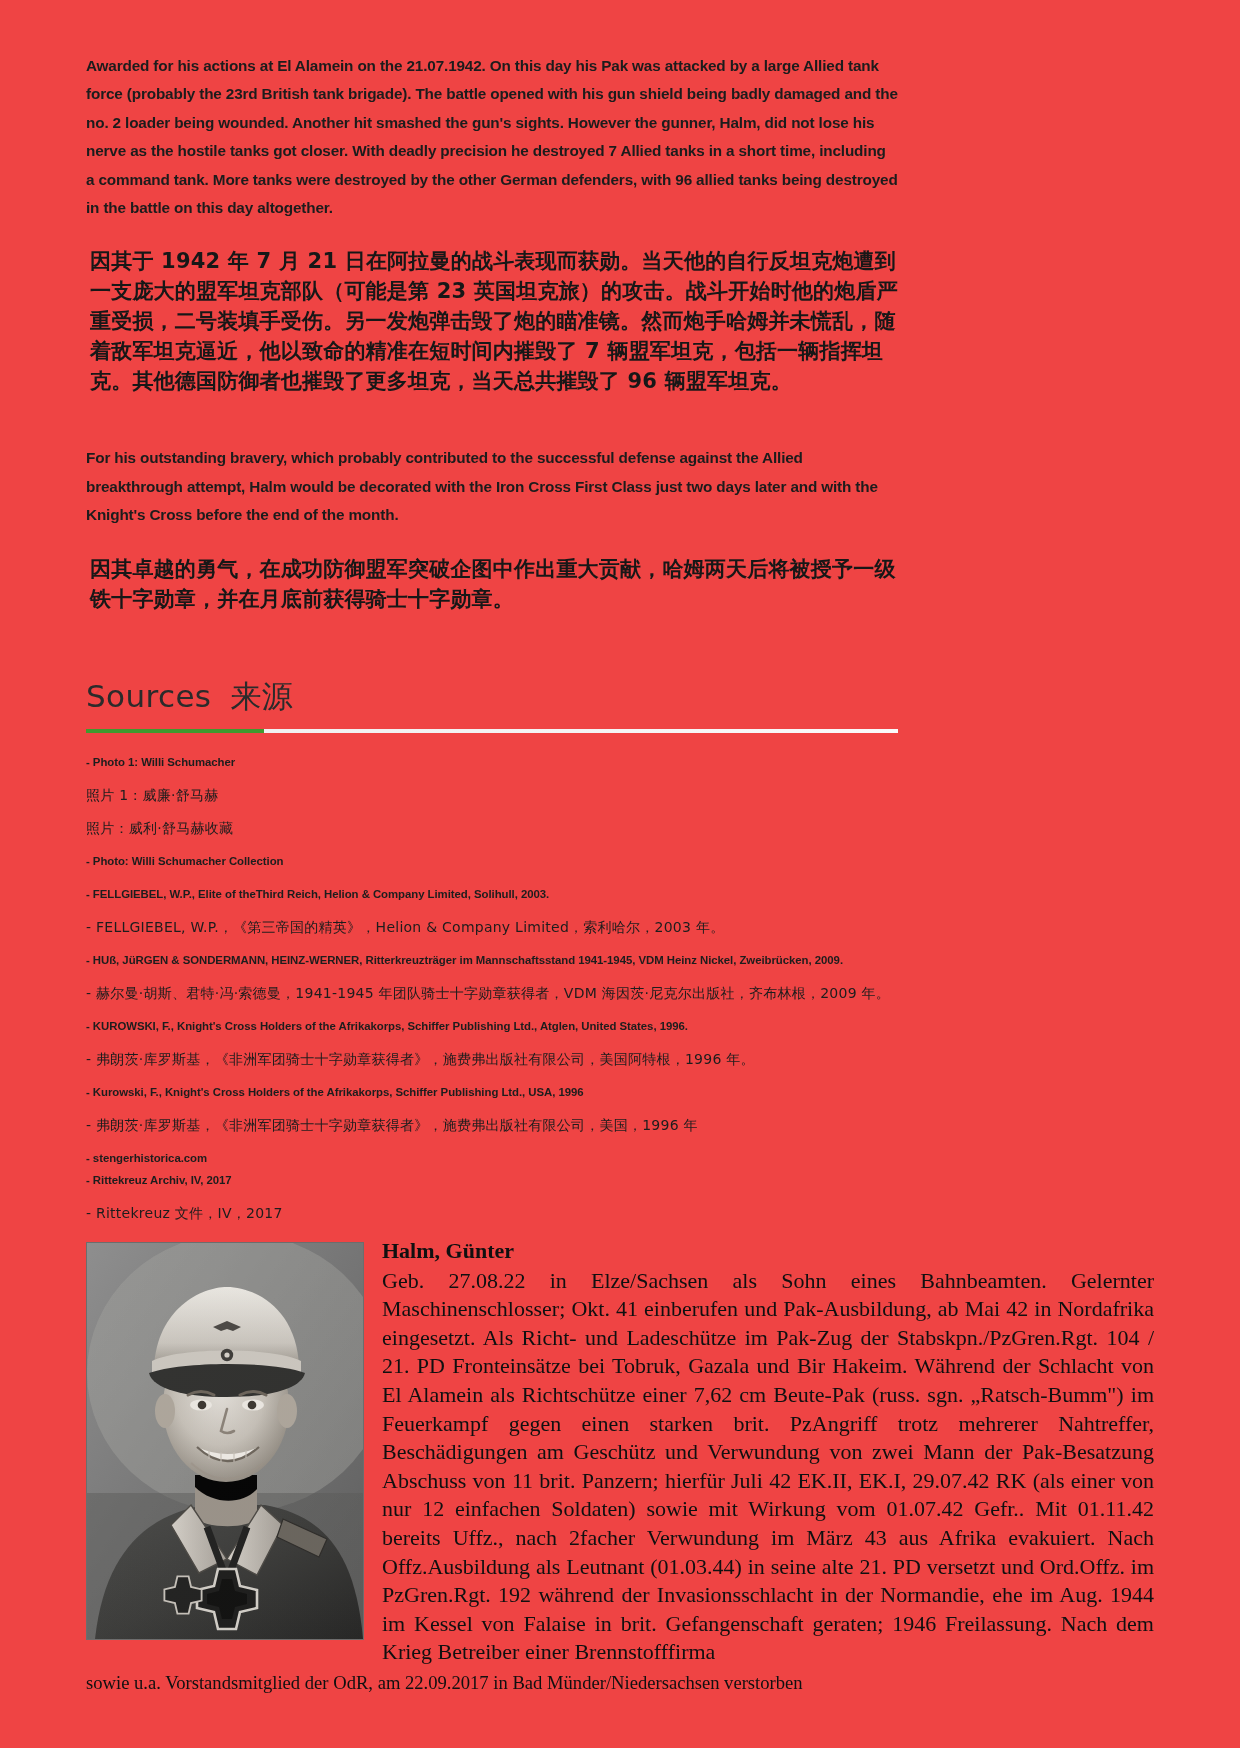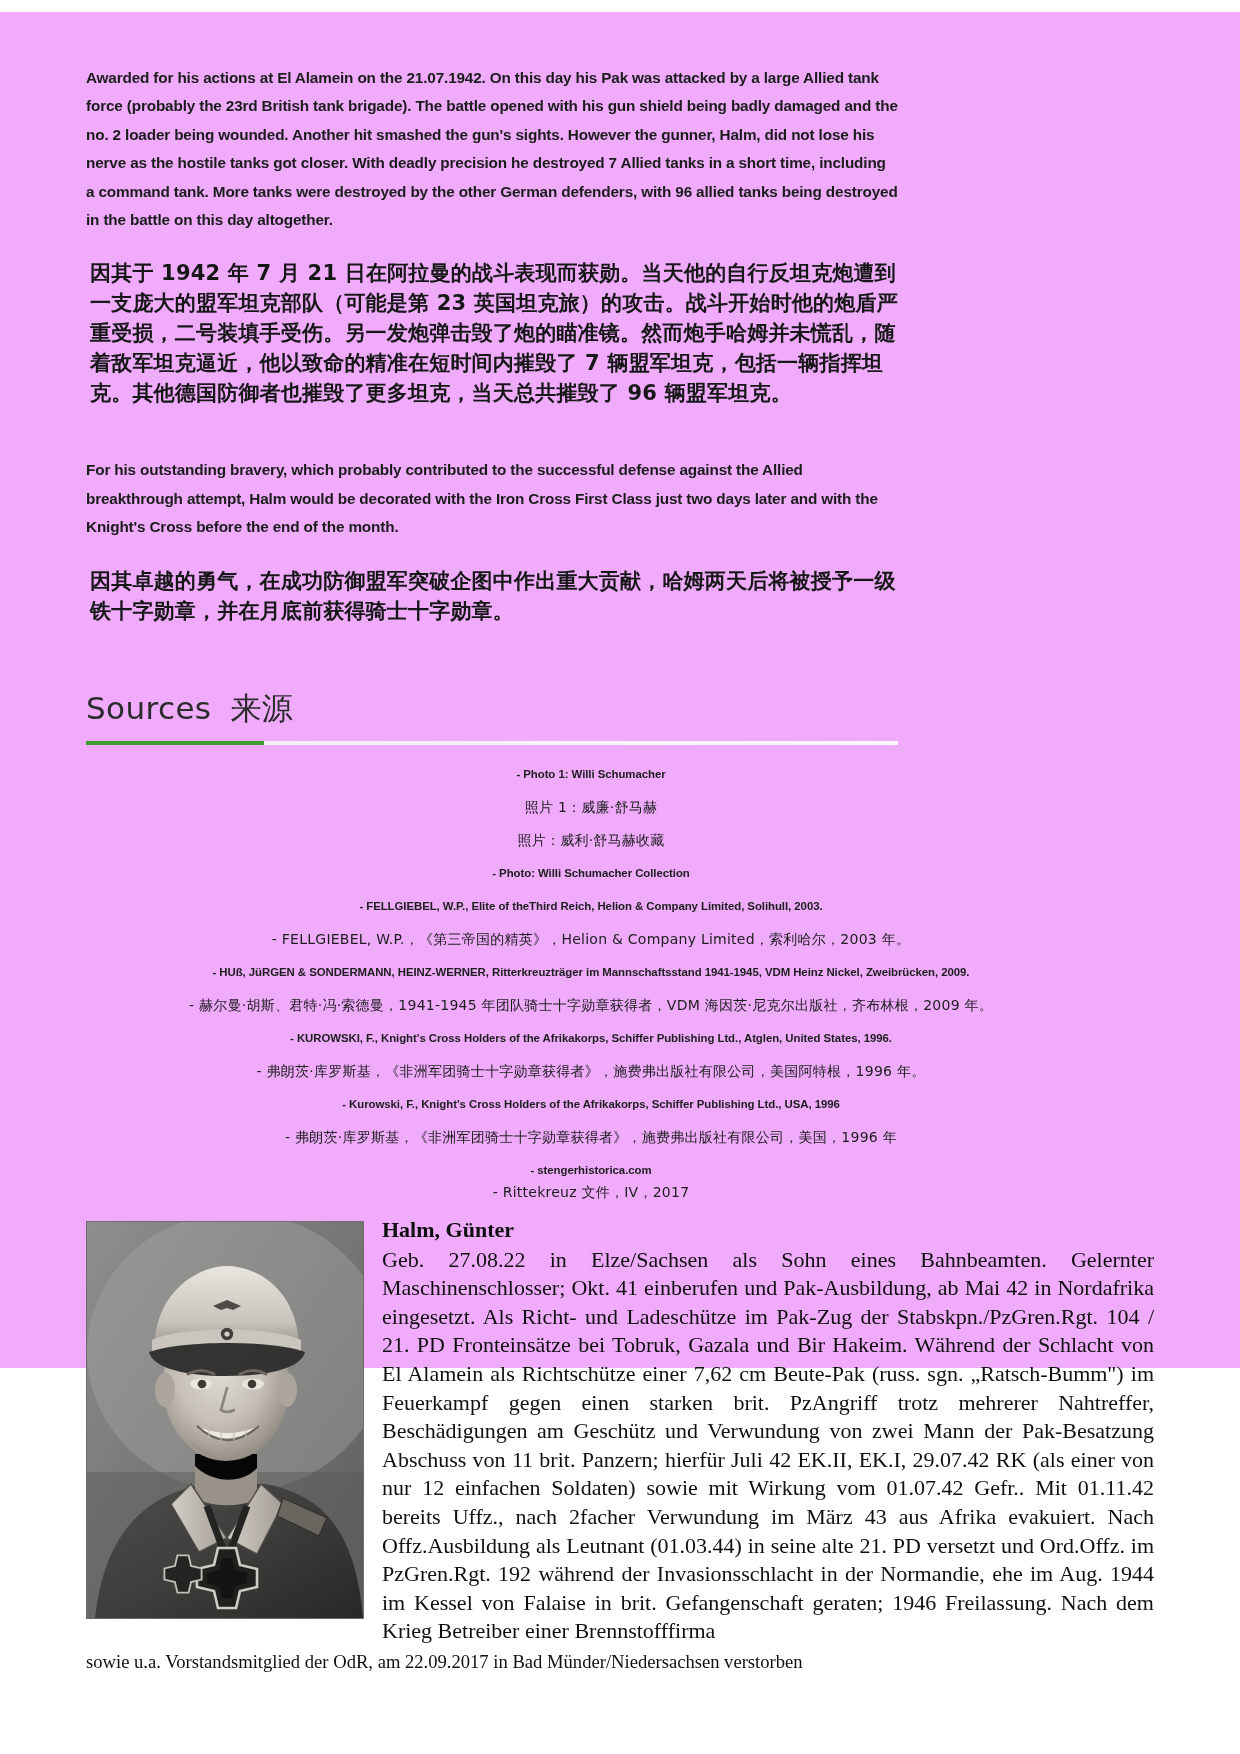--- a/index.html
+++ b/index.html
@@ -11,24 +11,24 @@
   body {
     width: 1240px;
     height: 1754px;
     position: relative;
     font-family: "Liberation Sans", "DejaVu Sans", sans-serif;
     color: #1a1a1a;
     overflow: hidden;
   }
   .page {
     position: absolute;
-    left: 0; top: 12px;
+    left: 0; top: 0;
     width: 1240px;
-    height: 1356px;
-    background: #f0abfc;
+    height: 1748px;
+    background: #ef4444;
     box-sizing: border-box;
   }
   .content {
     position: absolute;
     left: 86px;
     top: 52px;
     width: 1068px;
   }
 
   
@@ -97,21 +97,20 @@
   }
   .src-item {
     font-family: "Liberation Sans", "DejaVu Sans", sans-serif;
     font-size: 11.4px;
     font-weight: 700;
     color: #1d1d1d;
     line-height: 16px;
     margin: 4px 0 17px 0;
     letter-spacing: -0.05px;
     white-space: nowrap;
-    text-align: center;
   }
   .src-item.cn {
     font-family: "DejaVu Sans", "Liberation Sans", sans-serif;
     font-size: 14px;
     font-weight: 400;
     letter-spacing: 0.25px;
   }
   .src-item.tight { margin-bottom: 6px; }
 
   
@@ -196,20 +195,21 @@
           <li class="src-item">- Photo: Willi Schumacher Collection</li>
           <li class="src-item">- FELLGIEBEL, W.P., Elite of theThird Reich, Helion &amp; Company Limited, Solihull, 2003.</li>
           <li class="src-item cn">- FELLGIEBEL, W.P.，《第三帝国的精英》，Helion &amp; Company Limited，索利哈尔，2003 年。</li>
           <li class="src-item">- HUß, JüRGEN &amp; SONDERMANN, HEINZ-WERNER, Ritterkreuzträger im Mannschaftsstand 1941-1945, VDM Heinz Nickel, Zweibrücken, 2009.</li>
           <li class="src-item cn">- 赫尔曼·胡斯、君特·冯·索德曼，1941-1945 年团队骑士十字勋章获得者，VDM 海因茨·尼克尔出版社，齐布林根，2009 年。</li>
           <li class="src-item">- KUROWSKI, F., Knight's Cross Holders of the Afrikakorps, Schiffer Publishing Ltd., Atglen, United States, 1996.</li>
           <li class="src-item cn">- 弗朗茨·库罗斯基，《非洲军团骑士十字勋章获得者》，施费弗出版社有限公司，美国阿特根，1996 年。</li>
           <li class="src-item">- Kurowski, F., Knight's Cross Holders of the Afrikakorps, Schiffer Publishing Ltd., USA, 1996</li>
           <li class="src-item cn">- 弗朗茨·库罗斯基，《非洲军团骑士十字勋章获得者》，施费弗出版社有限公司，美国，1996 年</li>
           <li class="src-item tight">- stengerhistorica.com</li>
+          <li class="src-item">- Rittekreuz Archiv, IV, 2017</li>
           <li class="src-item cn">- Rittekreuz 文件，IV，2017</li>
         </ul>
     </section>
 
     <section class="bio-wrap clearfix">
 
       <div class="photo-frame">
         <svg width="276" height="396" viewBox="0 0 276 396" role="img">
           <defs>
             <linearGradient id="bgGrad" x1="0" y1="0" x2="1" y2="1">

